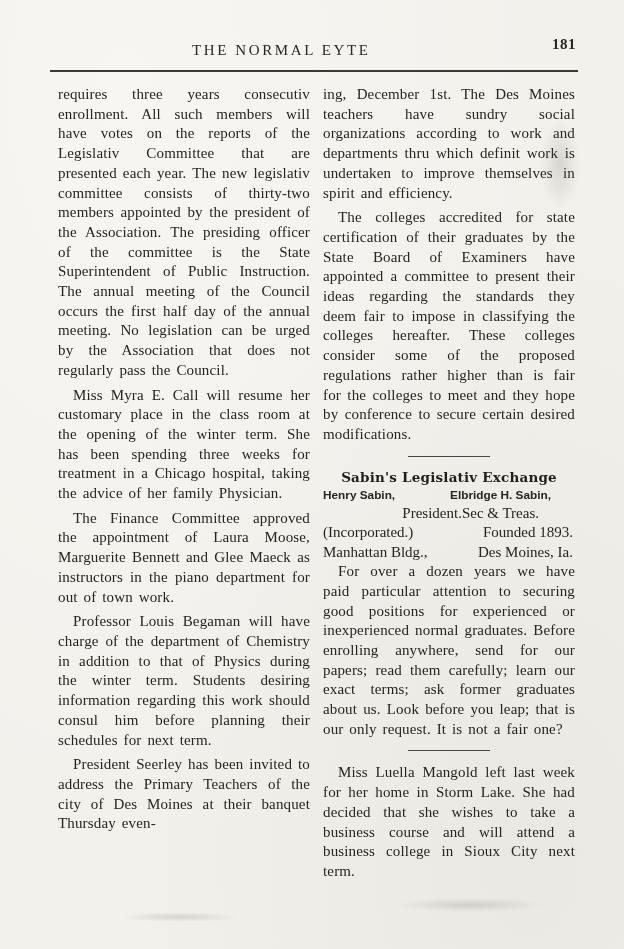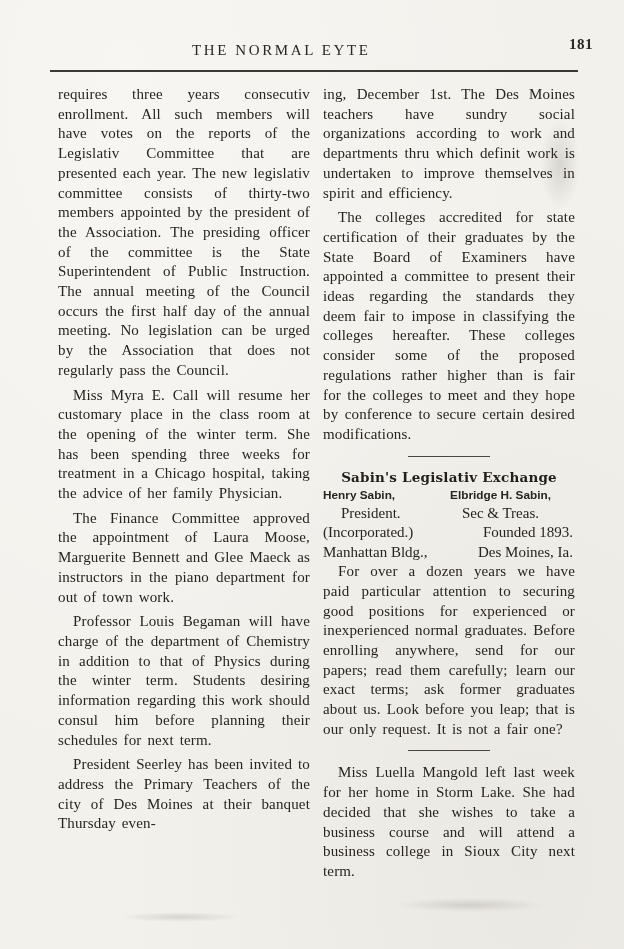--- a/index.html
+++ b/index.html
@@ -19,21 +19,21 @@
       #f3f1ec;
     overflow: hidden;
   }
   .header { position: relative; height: 72px; }
   .journal-title {
     position: absolute; left: 192px; top: 42px;
     font-size: 15px; letter-spacing: 2.6px; color: #2b2722;
     white-space: nowrap;
   }
   .page-number {
-    position: absolute; right: 31px; top: 36px;
+    position: absolute; right: 48px; top: 36px;
     font-size: 15px; font-weight: 700; letter-spacing: 0.5px; color: #2b2722;
   }
   .header-rule {
     position: absolute; left: 50px; right: 46px; bottom: 0;
     height: 2px; background: #3c3834;
   }
   .columns {
     display: flex; gap: 13px;
     padding: 13px 49px 0 58px;
   }
@@ -60,21 +60,21 @@
   .ad-row {
     display: flex; justify-content: space-between;
     font-size: 15px; line-height: 19.5px;
     white-space: nowrap;
   }
   .ad-row.names {
     font-family: Liberation Sans, sans-serif;
     font-size: 11.8px; font-weight: 700; line-height: 18px;
     padding-right: 24px;
   }
-  .ad-row.r2 { padding-left: 18px; padding-right: 36px; }
+  .ad-row.r2 { padding-left: 18px; padding-right: 36px; justify-content: flex-end; }
   .ad-row.r3 { padding-right: 2px; }
   .ad-row.r4 { padding-right: 2px; }
   .smudge {
     position: absolute; border-radius: 50%;
     background: radial-gradient(ellipse, rgba(90,85,78,0.18), rgba(90,85,78,0) 70%);
   }
   .s1 { left: 395px; top: 898px; width: 150px; height: 14px; }
   .s2 { left: 120px; top: 912px; width: 120px; height: 10px; }
   .s3 { left: 540px; top: 120px; width: 40px; height: 90px; }
 </style>

